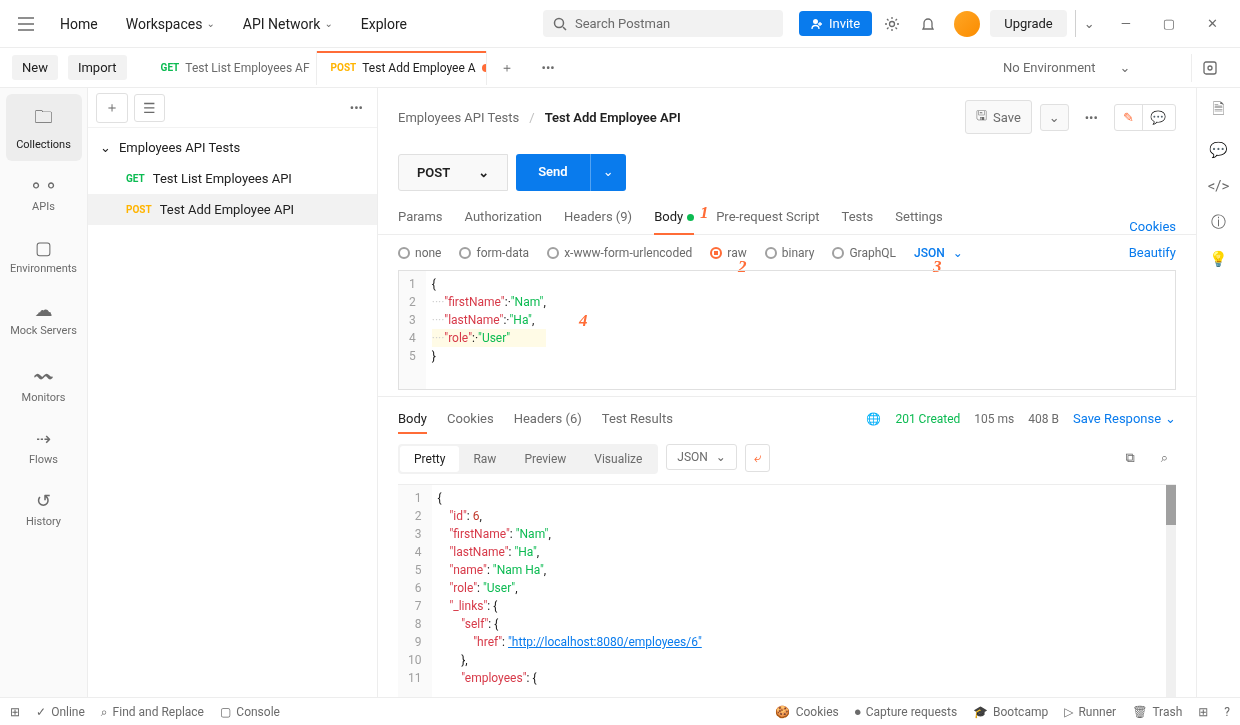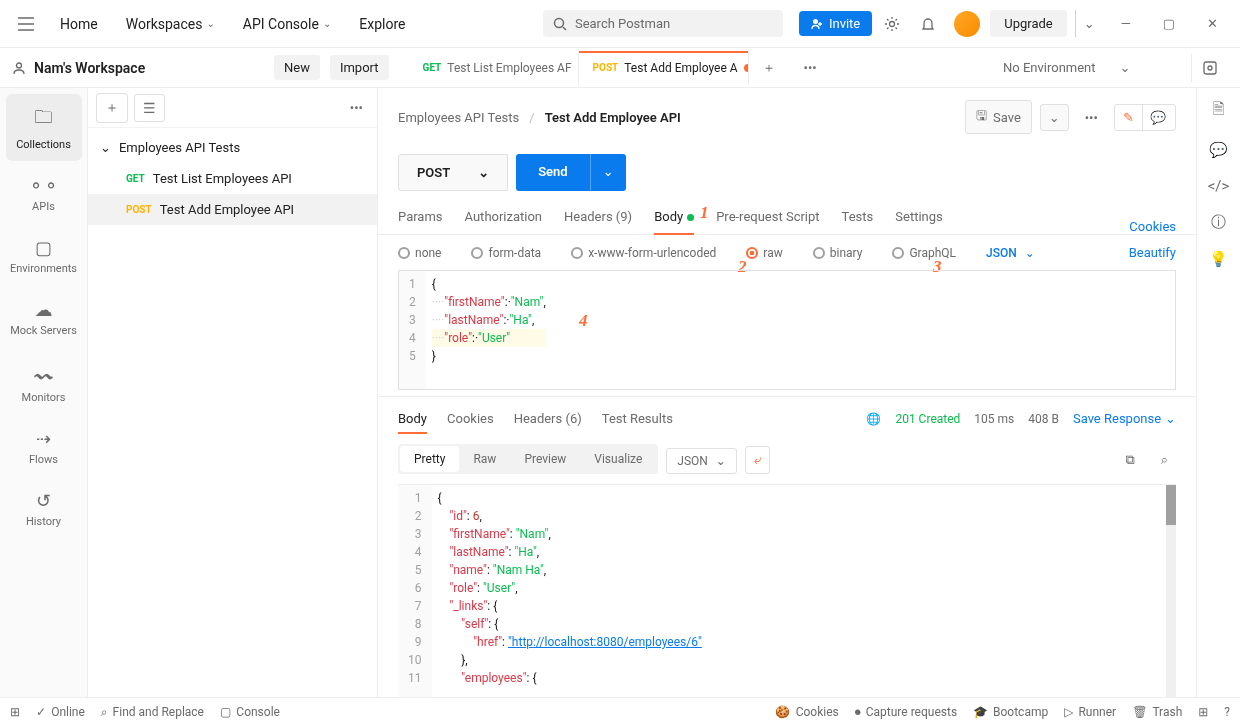--- a/index.html
+++ b/index.html
@@ -69,21 +69,21 @@
 .send-btn .lbl { padding: 10px 22px; font-weight: 600; }
 .send-btn .dd { padding: 10px 12px; border-left: 1px solid rgba(255,255,255,0.3); }
 
 .req-subtabs { padding: 0 20px; display: flex; gap: 22px; border-bottom: 1px solid #ededed; align-items: flex-end; }
 .subtab { padding: 10px 0; font-size: 13px; color: #6b6b6b; cursor: pointer; position: relative; }
 .subtab.active { color: #212121; }
 .subtab.active::after { content: ""; position: absolute; bottom: -1px; left: 0; right: 0; height: 2px; background: #ff6c37; }
 .green-dot { width: 7px; height: 7px; background: #0cbb52; border-radius: 50%; display: inline-block; margin-left: 4px; }
 .cookies-link { margin-left: auto; color: #097bed; font-size: 13px; cursor: pointer; }
 
-.body-types { padding: 10px 20px; display: flex; gap: 30px; align-items: center; font-size: 12px; color: #6b6b6b; }
+.body-types { padding: 10px 20px; display: flex; gap: 18px; align-items: center; font-size: 12px; color: #6b6b6b; }
 .radio { display: flex; align-items: center; gap: 5px; cursor: pointer; }
 .radio .r { width: 12px; height: 12px; border: 2px solid #a0a0a0; border-radius: 50%; display: inline-block; }
 .radio.sel .r { border-color: #ff6c37; background: radial-gradient(#ff6c37 40%, transparent 45%); }
 .json-dd { color: #097bed; font-weight: 500; display: flex; gap: 8px; cursor: pointer; }
 .beautify { margin-left: auto; color: #097bed; cursor: pointer; font-size: 13px; }
 
 .code-area { border: 1px solid #e0e0e0; margin: 0 20px; height: 120px; overflow: auto; font-family: Consolas, monospace; font-size: 12px; display: flex; position: relative; }
 .lnums { background: #fafafa; color: #a0a0a0; padding: 4px 10px; text-align: right; user-select: none; }
 .lnums div { height: 18px; line-height: 18px; }
 .code { padding: 4px 6px; }
@@ -96,21 +96,21 @@
 .resize-h { height: 6px; cursor: row-resize; }
 
 .resp-tabs { padding: 6px 20px 0; display: flex; gap: 20px; align-items: center; border-top: 1px solid #ededed; }
 .resp-tab { padding: 8px 0; font-size: 13px; color: #6b6b6b; cursor: pointer; position: relative; }
 .resp-tab.active { color: #212121; }
 .resp-tab.active::after { content: ""; position: absolute; bottom: 0; left: 0; right: 0; height: 2px; background: #ff6c37; }
 .resp-meta { margin-left: auto; display: flex; gap: 14px; font-size: 12px; color: #6b6b6b; align-items: center; }
 .status-ok { color: #0cbb52; }
 .save-resp { color: #097bed; cursor: pointer; font-size: 13px; display: flex; gap: 4px; align-items: center; }
 
-.view-row { padding: 10px 20px; display: flex; gap: 8px; align-items: flex-end; }
+.view-row { padding: 10px 20px; display: flex; gap: 8px; align-items: flex-start; }
 .view-seg { background: #f2f2f2; border-radius: 4px; display: flex; padding: 2px; }
 .view-opt { padding: 6px 14px; font-size: 12px; cursor: pointer; border-radius: 3px; color: #6b6b6b; }
 .view-opt.active { background: #fff; color: #212121; }
 .type-dd { border: 1px solid #e0e0e0; border-radius: 3px; padding: 5px 10px; font-size: 12px; display: flex; gap: 8px; cursor: pointer; color:#6b6b6b; }
 .wrap-btn { border: 1px solid #e0e0e0; border-radius: 3px; padding: 5px 8px; cursor: pointer; color: #ff6c37; }
 .resp-actions-r { margin-left: auto; display: flex; gap: 10px; }
 
 .resp-code { flex: 1; margin: 0 20px; overflow: auto; font-family: Consolas, monospace; font-size: 12px; display: flex; border-top: 1px solid #ededed; position: relative; }
 .resp-scroll { position: absolute; right: 0; top: 0; width: 10px; height: 100%; background: #f0f0f0; }
 .resp-thumb { background: #a0a0a0; width: 100%; height: 40px; }
@@ -136,21 +136,21 @@
       <svg width="16" height="14" viewBox="0 0 16 14">
           <path d="M0 1h16M0 7h16M0 13h16" stroke="#6b6b6b" stroke-width="1.5"></path>
         </svg>
     </div>
     <div class="nav-link">Home</div>
     <div class="nav-link">
         <span>Workspaces</span>
         <span class="chev">⌄</span>
       </div>
     <div class="nav-link">
-        <span>API Console</span>
+        <span>API Network</span>
         <span class="chev">⌄</span>
       </div>
     <div class="nav-link">Explore</div>
     <div class="search-box">
       <svg width="14" height="14">
           <circle cx="6" cy="6" r="4.5" stroke="#6b6b6b" stroke-width="1.5" fill="none"></circle>
           <path d="M10 10l3 3" stroke="#6b6b6b" stroke-width="1.5"></path>
         </svg>
       <span>Search Postman</span>
     </div>
@@ -176,27 +176,20 @@
     <div class="upgrade-btn">
         <span>Upgrade</span>
       </div>
     <div class="dd-sep icon-btn">⌄</div>
     <div class="win-ctrl">—</div>
     <div class="win-ctrl">▢</div>
     <div class="win-ctrl">✕</div>
   </div>
 
   <div class="ws-header">
-    <div class="ws-name">
-      <svg width="14" height="14">
-          <circle cx="7" cy="4.5" r="2.5" fill="none" stroke="#6b6b6b" stroke-width="1.3"></circle>
-          <path d="M2 13c0-2.5 2.2-4 5-4s5 1.5 5 4" fill="none" stroke="#6b6b6b" stroke-width="1.3"></path>
-        </svg>
-      <span>Nam's Workspace</span>
-    </div>
     <div class="ws-btn">New</div>
     <div class="ws-btn">Import</div>
     <div class="req-tabs">
       <div class="req-tab">
         <span class="method-tag method-get">GET</span>
         <span>Test List Employees AF</span>
         <span class="dirty-dot"></span>
       </div>
       <div class="req-tab active">
         <span class="method-tag method-post">POST</span>

